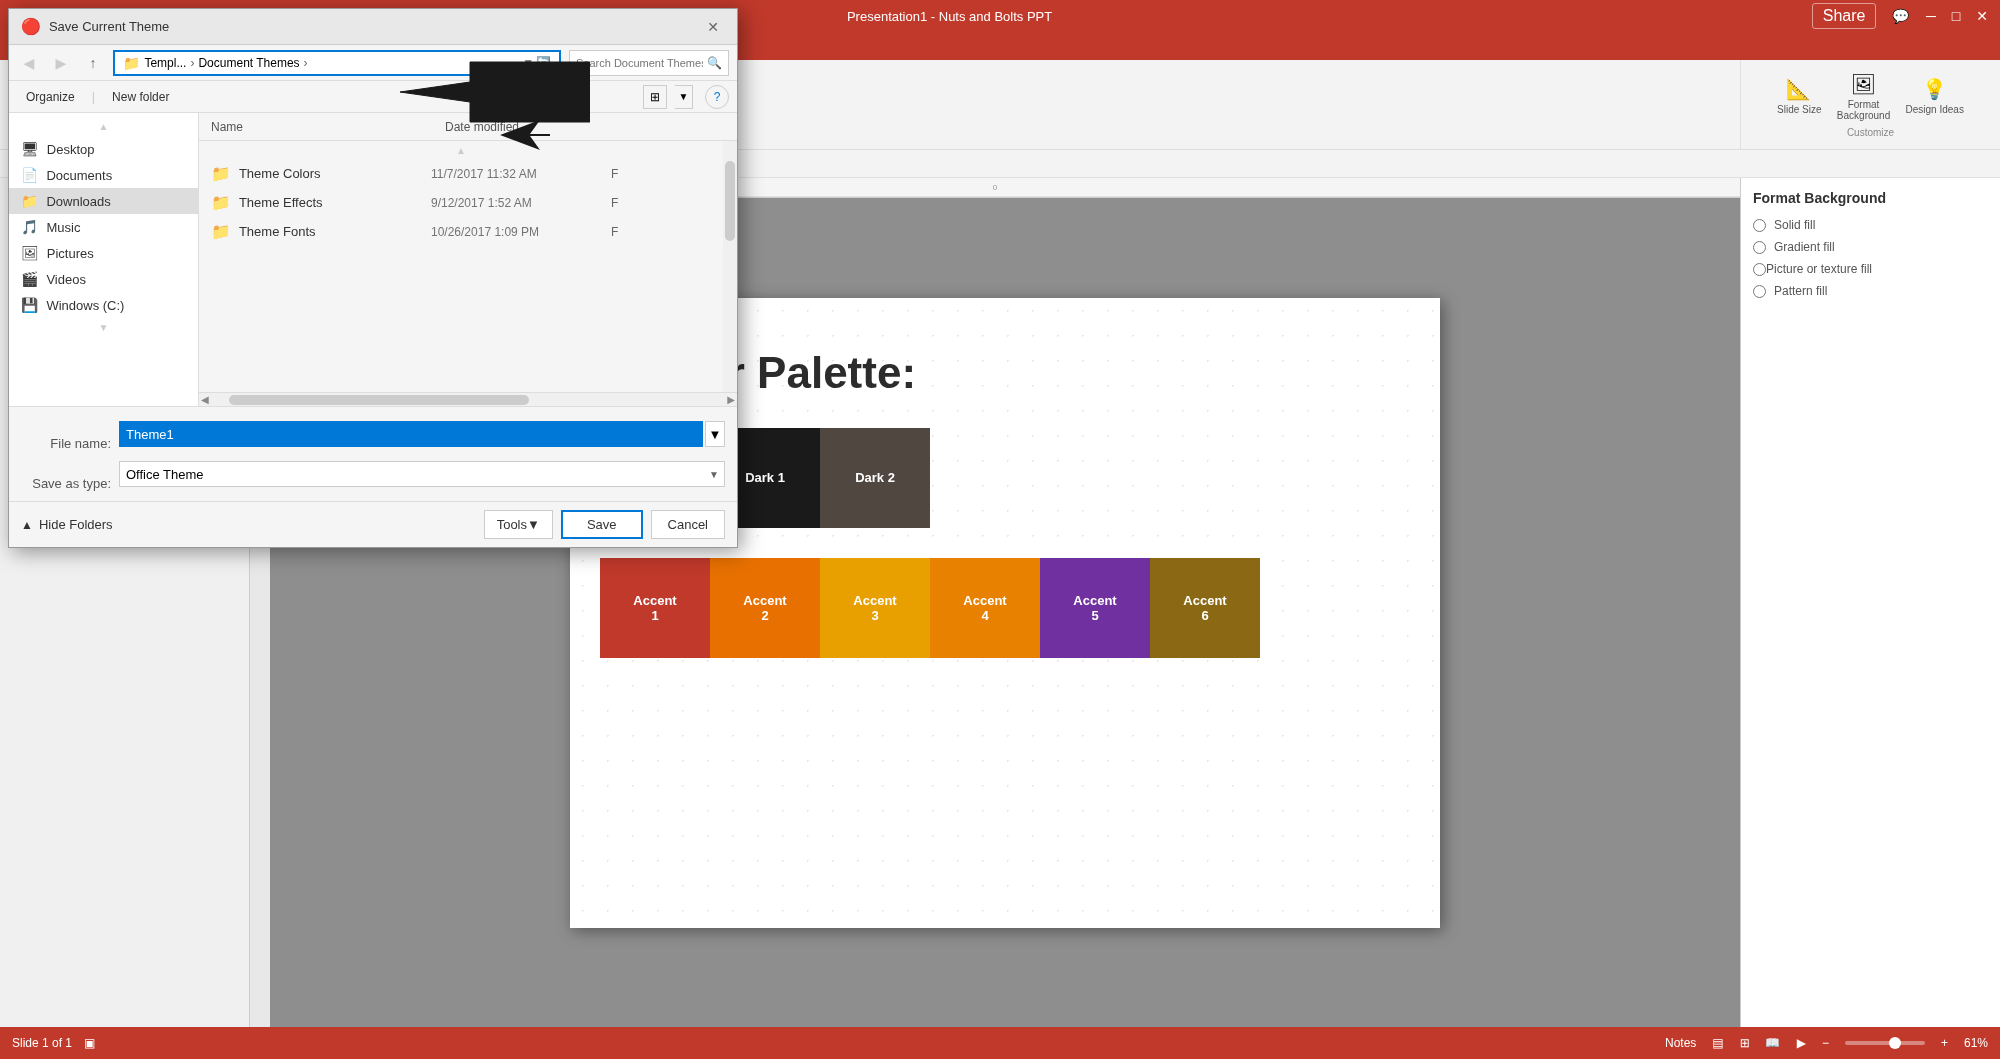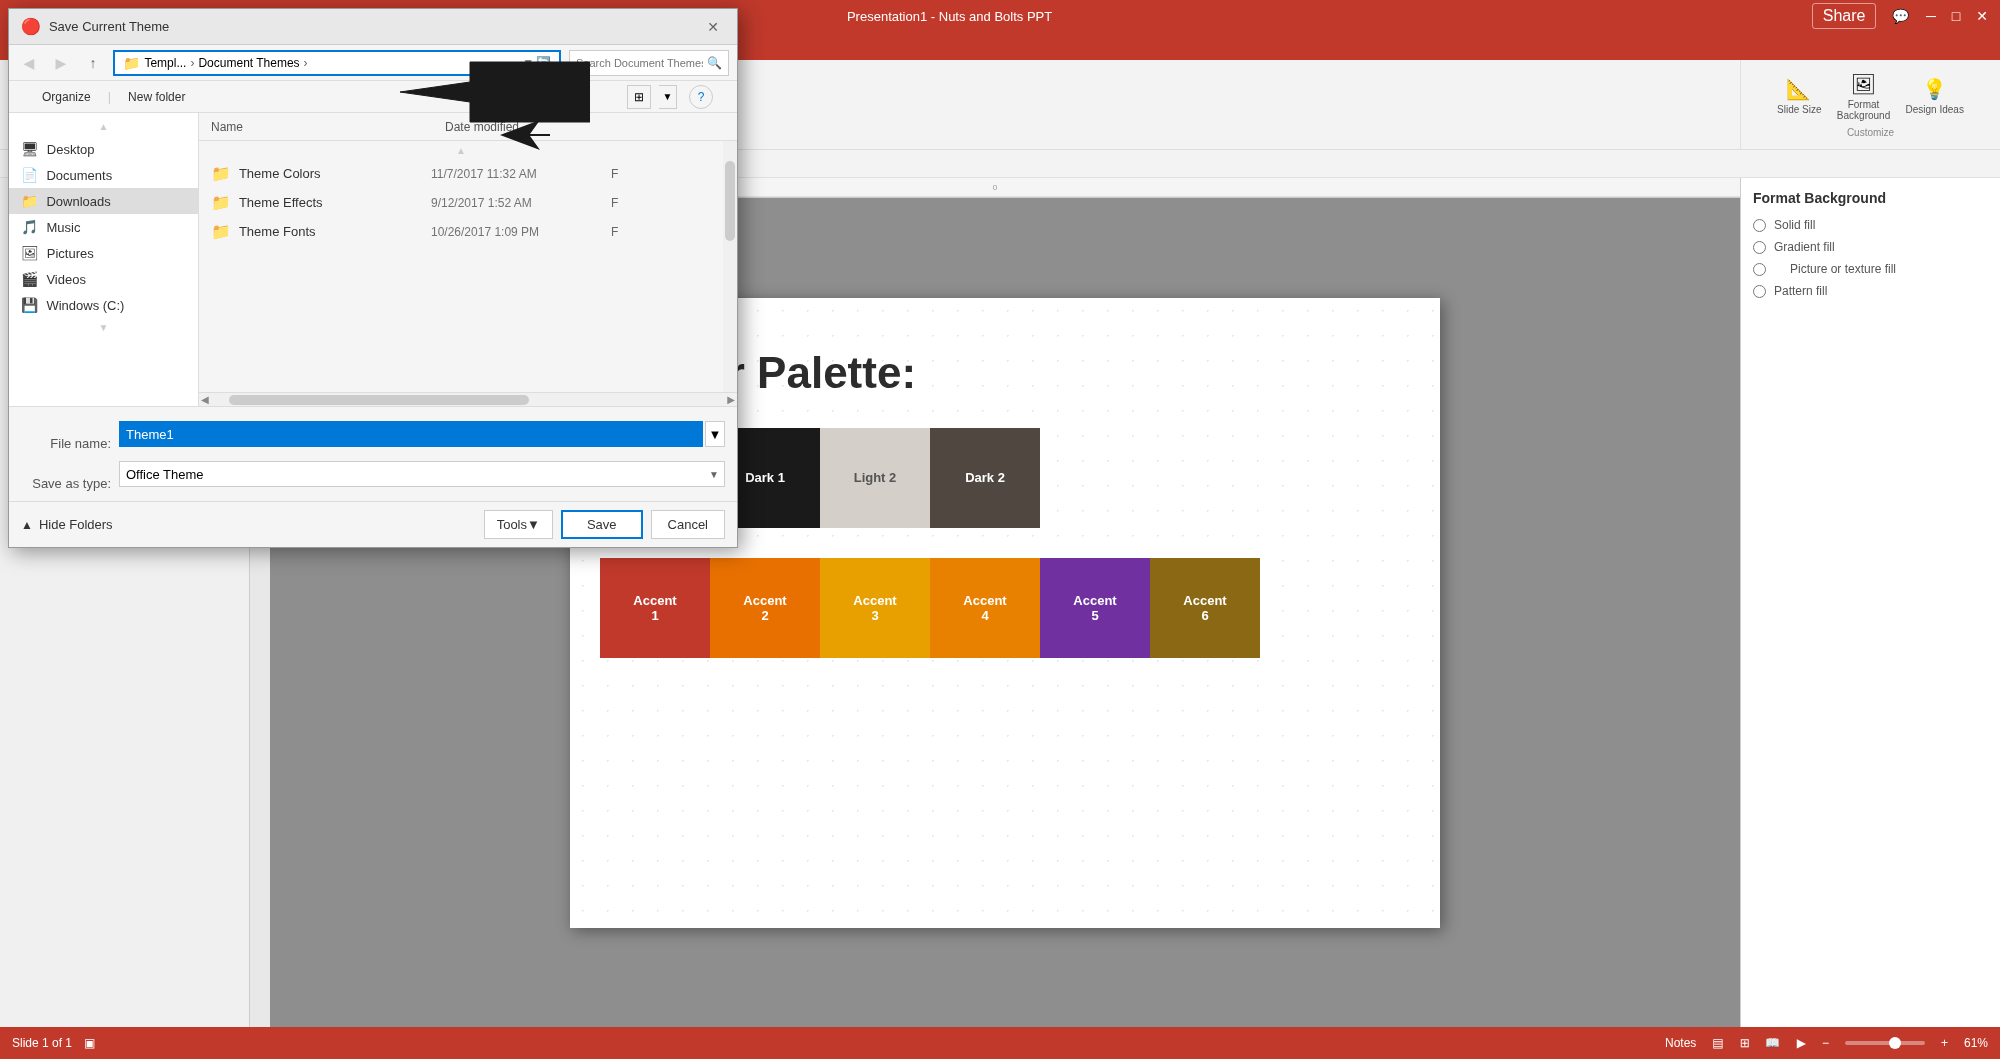--- a/index.html
+++ b/index.html
@@ -123,21 +123,21 @@
       background: transparent;
     }
 
     
     .dialog-toolbar {
       height: 32px;
       background: #f5f5f5;
       border-bottom: 1px solid #ddd;
       display: flex;
       align-items: center;
-      padding: 0 24px;
+      padding: 0 8px;
       gap: 8px;
     }
     .toolbar-btn {
       font-size: 12px;
       color: #333;
       cursor: pointer;
       padding: 3px 8px;
       border: 1px solid transparent;
     }
 
@@ -526,23 +526,20 @@
 
       <div class="palette-title">Color Palette:</div>
 
       <div class="row1-boxes">
         <div style="width:110px;height:100px;background:#f7f3f0;border:1px solid #ddd;display:flex;flex-direction:column;align-items:center;justify-content:center;font-size:13px;font-weight:600;color:#555;">
           <span>Light 1</span>
         </div>
         <div style="width:110px;height:100px;background:#1a1a1a;display:flex;flex-direction:column;align-items:center;justify-content:center;font-size:13px;font-weight:600;color:white;">
           <span>Dark 1</span>
         </div>
-        <div style="width:110px;height:100px;background:#d4cfc9;display:flex;flex-direction:column;align-items:center;justify-content:center;font-size:13px;font-weight:600;color:#555;">
-          <span>Light 2</span>
-        </div>
         <div style="width:110px;height:100px;background:#504840;display:flex;flex-direction:column;align-items:center;justify-content:center;font-size:13px;font-weight:600;color:white;">
           <span>Dark 2</span>
         </div>
       </div>
 
       <div class="row2-boxes">
         <div style="width:110px;height:100px;background:#c0392b;display:flex;flex-direction:column;align-items:center;justify-content:center;font-size:13px;font-weight:600;color:white;">
           <span>Accent</span>
             <span>1</span>
         </div>
@@ -574,21 +571,21 @@
     <div style="font-size:14px;font-weight:600;color:#333;margin-bottom:12px;">Format Background</div>
     <div style="font-size:12px;color:#555;">
       <div style="display:flex;align-items:center;gap:8px;margin-bottom:8px;">
         <input type="radio" name="fill" style=""> 
           <span>Solid fill</span>
       </div>
       <div style="display:flex;align-items:center;gap:8px;margin-bottom:8px;">
         <input type="radio" name="fill" style=""> 
           <span>Gradient fill</span>
       </div>
-      <div style="display:flex;align-items:flex-end;gap:24px;margin-bottom:8px;">
+      <div style="display:flex;align-items:flex-end;gap:0;margin-bottom:8px;">
         <input type="radio" name="fill" style=""> 
           <span>Picture or texture fill</span>
       </div>
       <div style="display:flex;align-items:center;gap:8px;margin-bottom:8px;">
         <input type="radio" name="fill" style=""> 
           <span>Pattern fill</span>
       </div>
     </div>
   </div>
 

